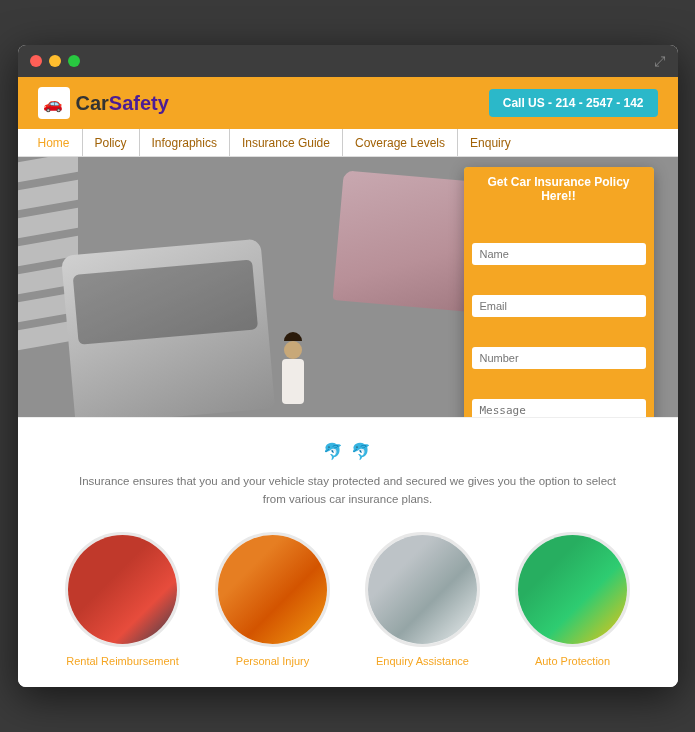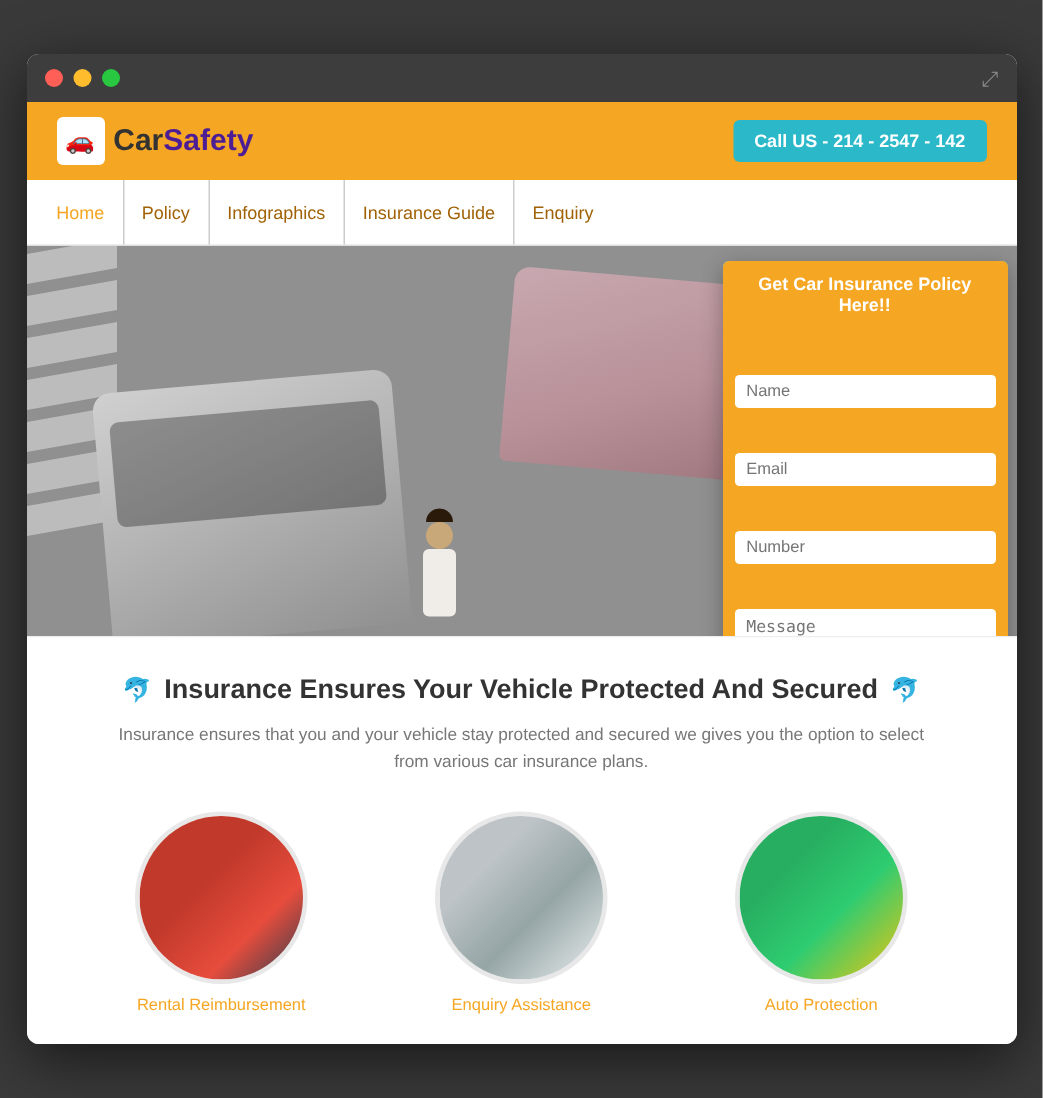--- a/index.html
+++ b/index.html
@@ -80,21 +80,21 @@
       cursor: pointer;
       font-weight: bold;
     }
     
     .site-nav {
       background: #fff;
       border-bottom: 1px solid #ddd;
       padding: 0 20px;
       display: flex;
       align-items: flex-end;
-      height: 44px;
+      height: 28px;
       gap: 0;
     }
     .nav-item {
       font-size: 12px;
       color: #a16207;
       padding: 0 12px;
       cursor: pointer;
       border-right: 1px solid #ccc;
       height: 100%;
       display: flex;
@@ -108,21 +108,21 @@
     
     .hero {
       position: relative;
       height: 260px;
       overflow: hidden;
     }
     
     .contact-card {
       position: absolute;
       top: 10px;
-      right: 6px;
+      right: 24px;
       width: 190px;
       background: #5eead4;
       border-radius: 4px;
       box-shadow: 0 4px 15px rgba(0,0,0,0.3);
       overflow: hidden;
     }
     .contact-card-header {
       background: #f5a623;
       padding: 8px 10px;
       font-size: 12px;
@@ -345,20 +345,21 @@
       </div>
     </div>
     <button class="call-btn">Call US - 214 - 2547 - 142</button>
   </div>
 
   <nav class="site-nav">
     <div class="nav-item">Home</div>
     <div class="nav-item">Policy</div>
     <div class="nav-item">Infographics</div>
     <div class="nav-item">Insurance Guide</div>
+    <div class="nav-item">Coverage Levels</div>
     <div class="nav-item">Enquiry</div>
   </nav>
 
   <div class="hero">
     <div class="hero-image">
 
       <div class="zebra">
         <div class="zebra-stripe"></div>
         <div class="zebra-stripe"></div>
         <div class="zebra-stripe"></div>
@@ -386,34 +387,39 @@
         <button class="send-btn">Send Your Message</button>
       </div>
     </div>
   </div>
 
   <div class="divider"></div>
 
   <div class="main-content">
     <div class="section-title">
       <span class="wave-icon">🐬</span>
-      <span>Insurance Ensures Your Vehicle Protected And Secured</span>
       <span class="wave-icon">🐬</span>
     </div>
     <p class="section-desc">Insurance ensures that you and your vehicle stay protected and secured we gives you the option to select from various car insurance plans.</p>
 
     <div class="services">
       <div class="service-item">
         <div class="service-circle">
           <div class="circle-truck"></div>
         </div>
         <span class="service-label">Rental Reimbursement</span>
       </div>
       <div class="service-item">
         <div class="service-circle">
+          <div class="circle-moto"></div>
+        </div>
+        <span class="service-label">Personal Injury</span>
+      </div>
+      <div class="service-item">
+        <div class="service-circle">
           <div class="circle-small-car"></div>
         </div>
         <span class="service-label">Enquiry Assistance</span>
       </div>
       <div class="service-item">
         <div class="service-circle">
           <div class="circle-police"></div>
         </div>
         <span class="service-label">Auto Protection</span>
       </div>

